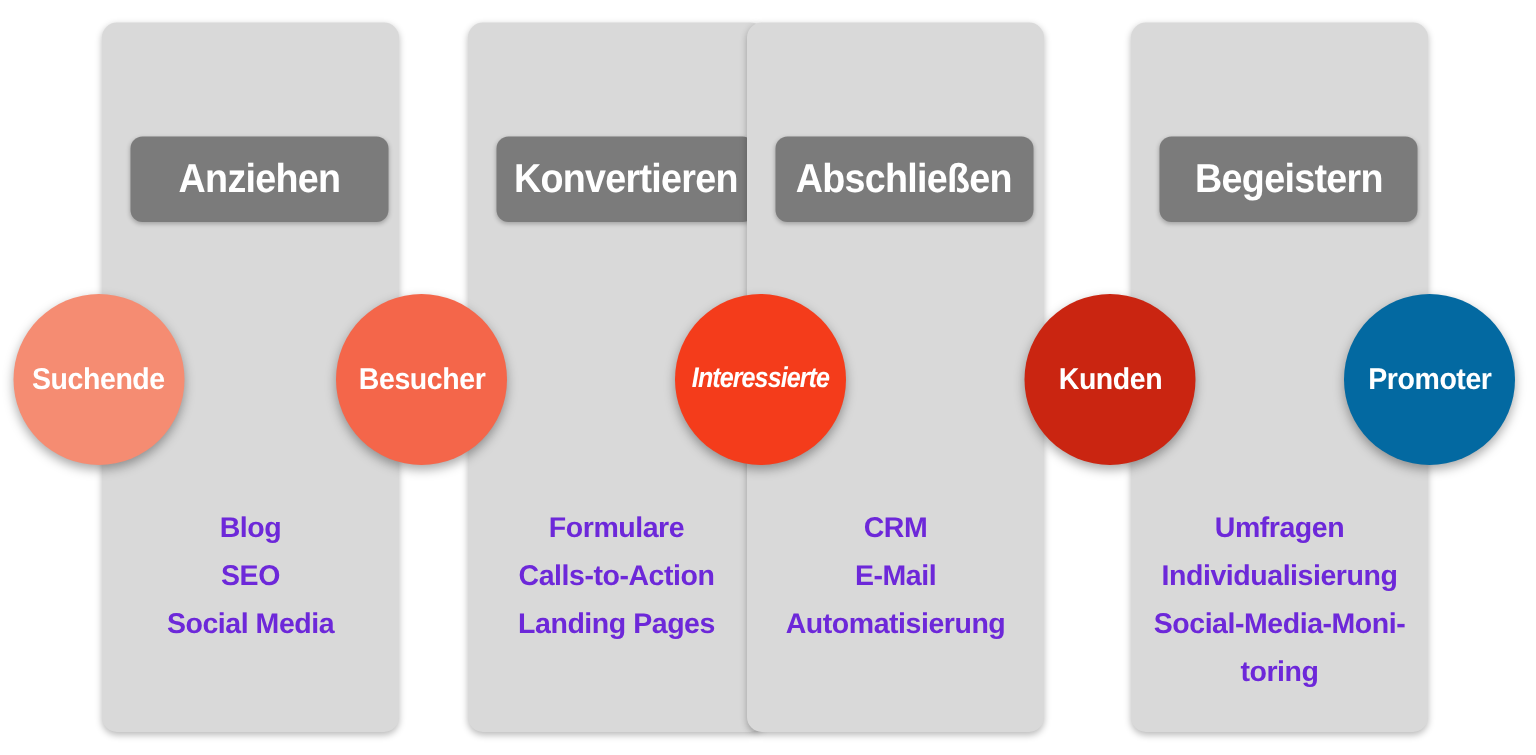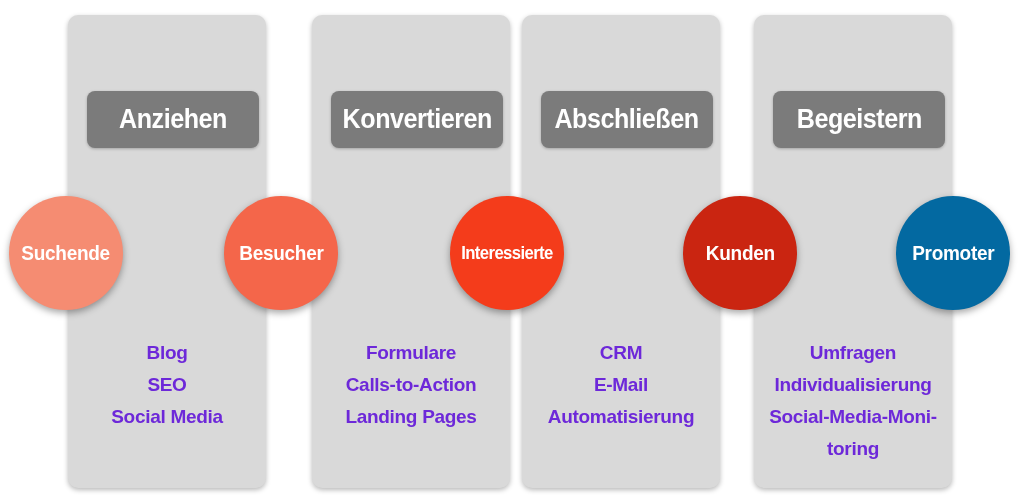--- a/index.html
+++ b/index.html
@@ -19,21 +19,21 @@
     position: absolute;
     top: 15px;
     width: 198px;
     height: 473px;
     background: #d9d9d9;
     border-radius: 10px;
     box-shadow: 0 2px 5px rgba(0,0,0,0.28);
   }
   .card1 { left: 68px; }
   .card2 { left: 312px; }
-  .card3 { left: 522px; }
+  .card3 { left: 498px; }
   .card4 { left: 754px; }
   .stage-header {
     position: absolute;
     top: 76px;
     left: 7px;
     right: 7px;
     height: 57px;
     background: #7b7b7b;
     border-radius: 8px;
     display: flex;
@@ -149,21 +149,21 @@
 toring</div>
       </div>
   </div>
 
   <div class="circle circle1" style="background: rgb(245, 140, 114);">
     <span>Suchende</span>
   </div>
   <div class="circle circle2" style="background: rgb(244, 102, 74);">
     <span>Besucher</span>
   </div>
-  <div class="circle circle3" style="background: rgb(244, 60, 27);">
+  <div class="circle circle3" style="background: rgb(244, 60, 27); font-style: italic;">
     <span>Interessierte</span>
   </div>
   <div class="circle circle4" style="background: rgb(202, 37, 17);">
     <span>Kunden</span>
   </div>
   <div class="circle circle5" style="background: #0369a1;">
     <span>Promoter</span>
   </div>
 
 </div>

